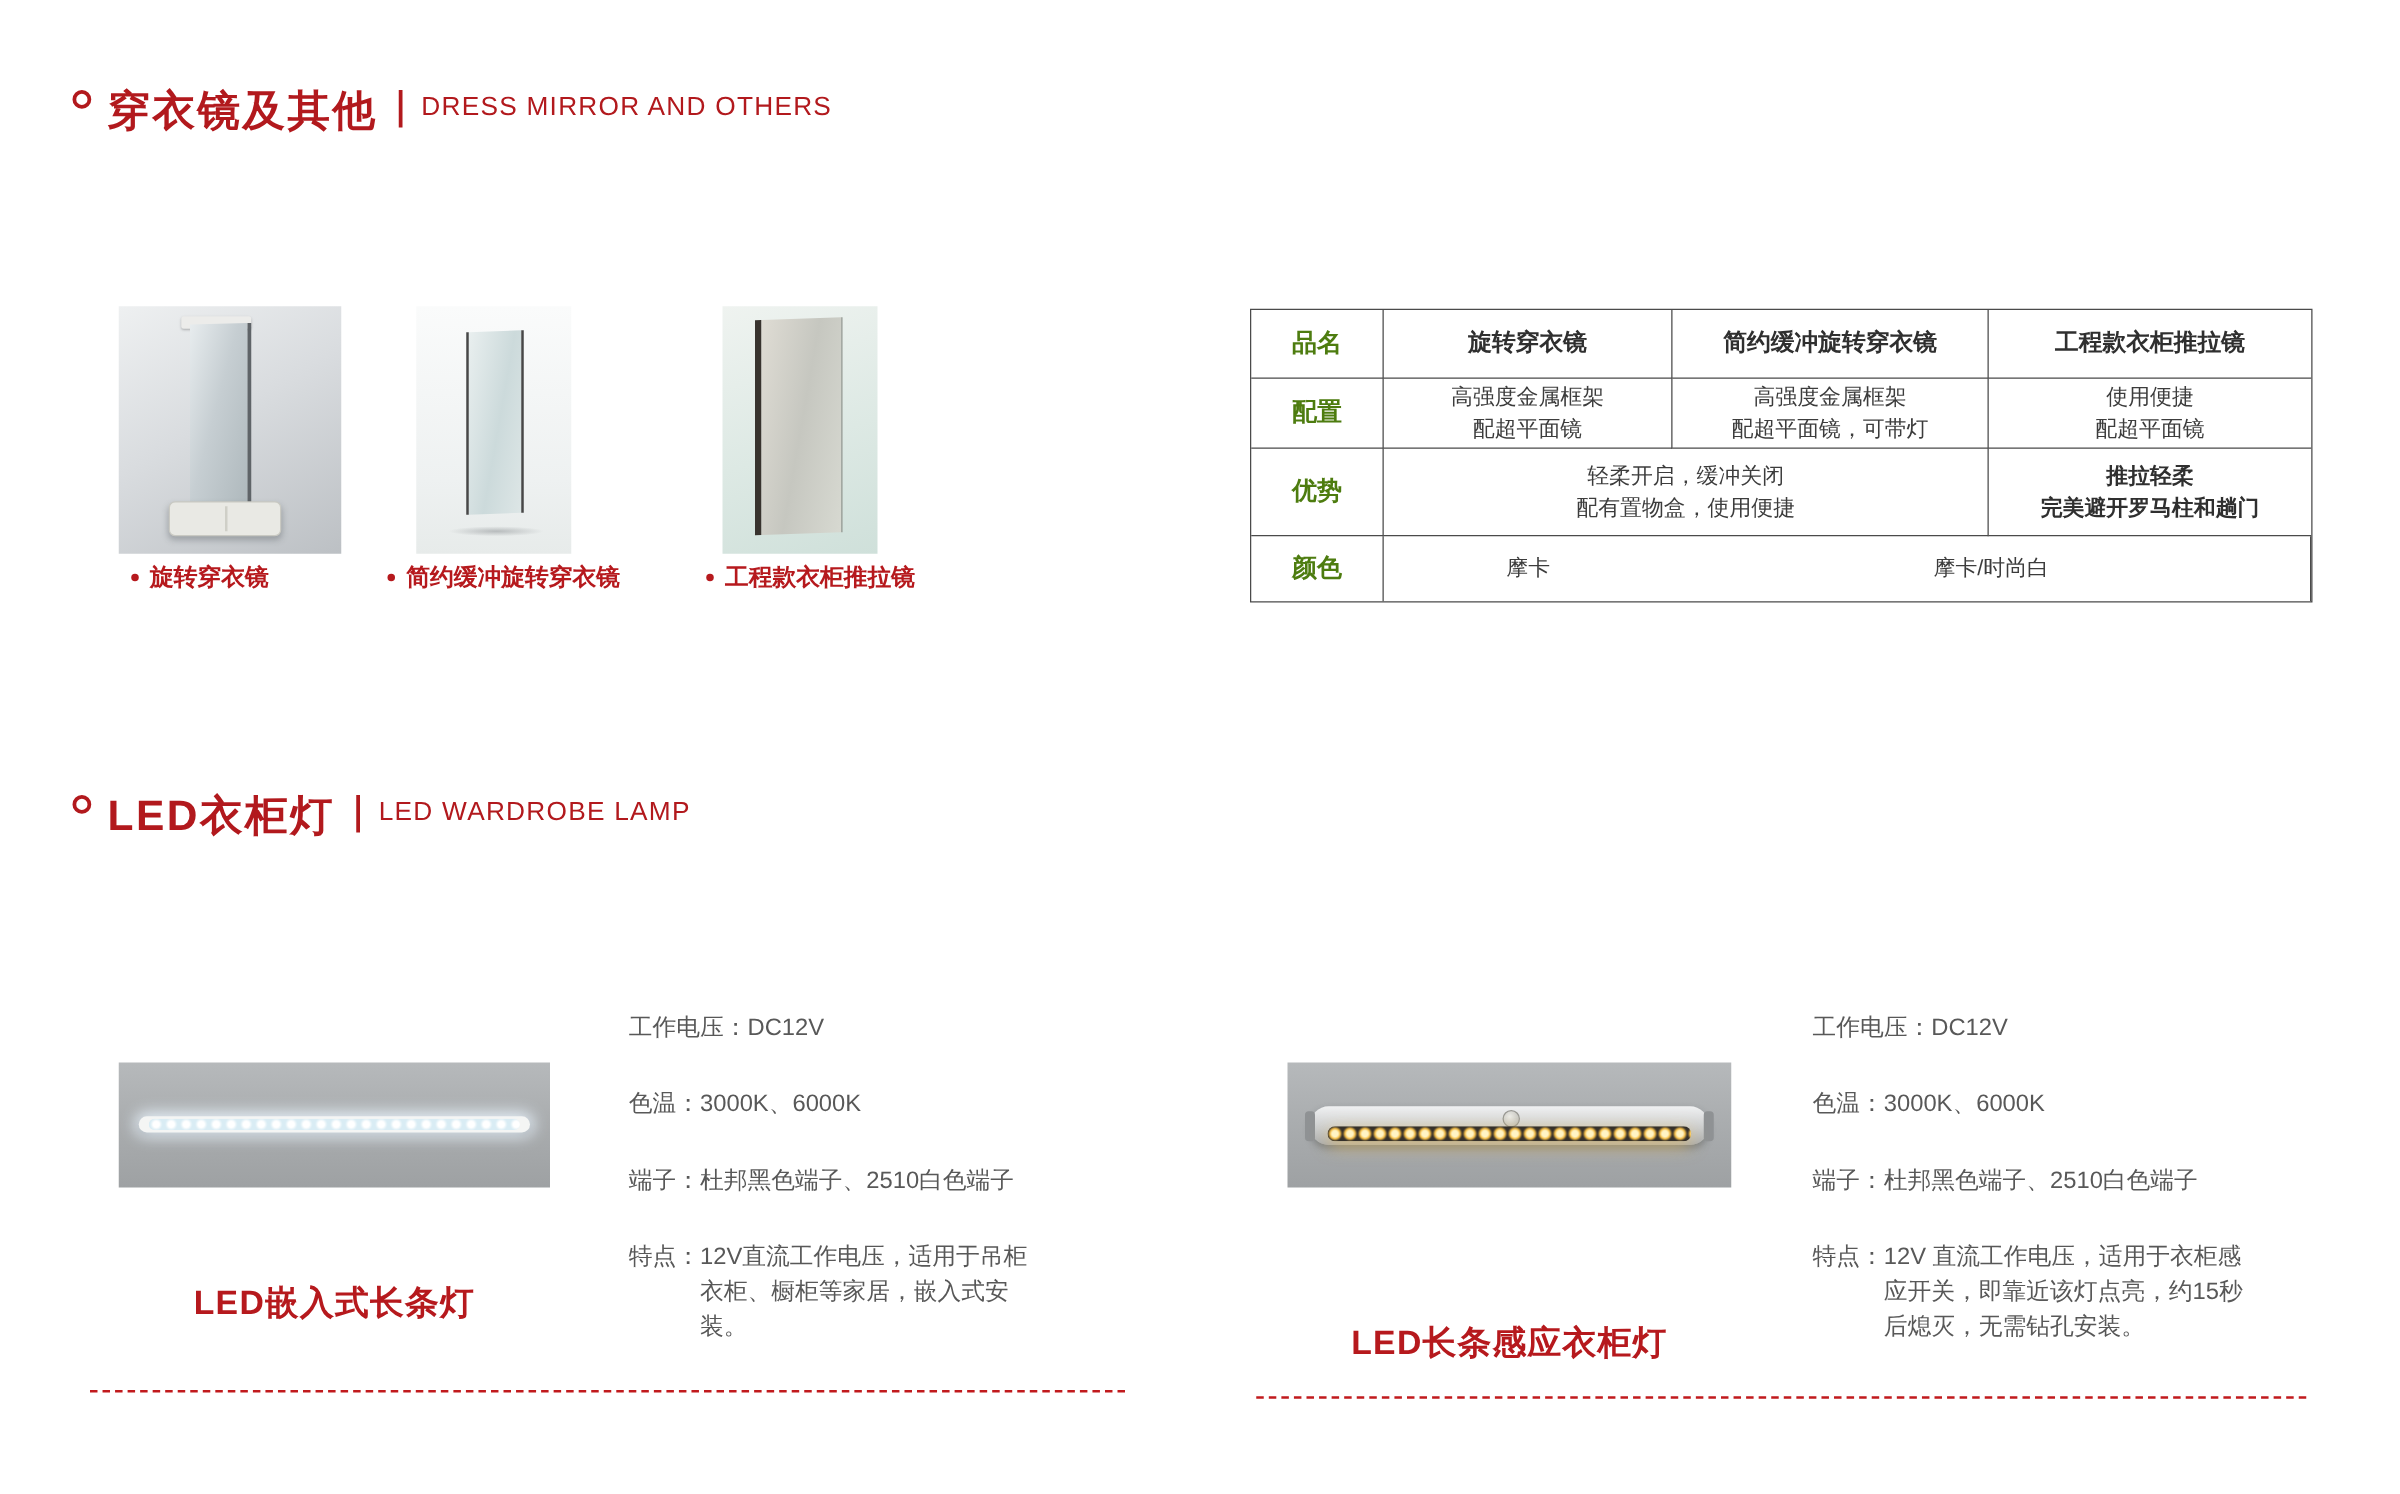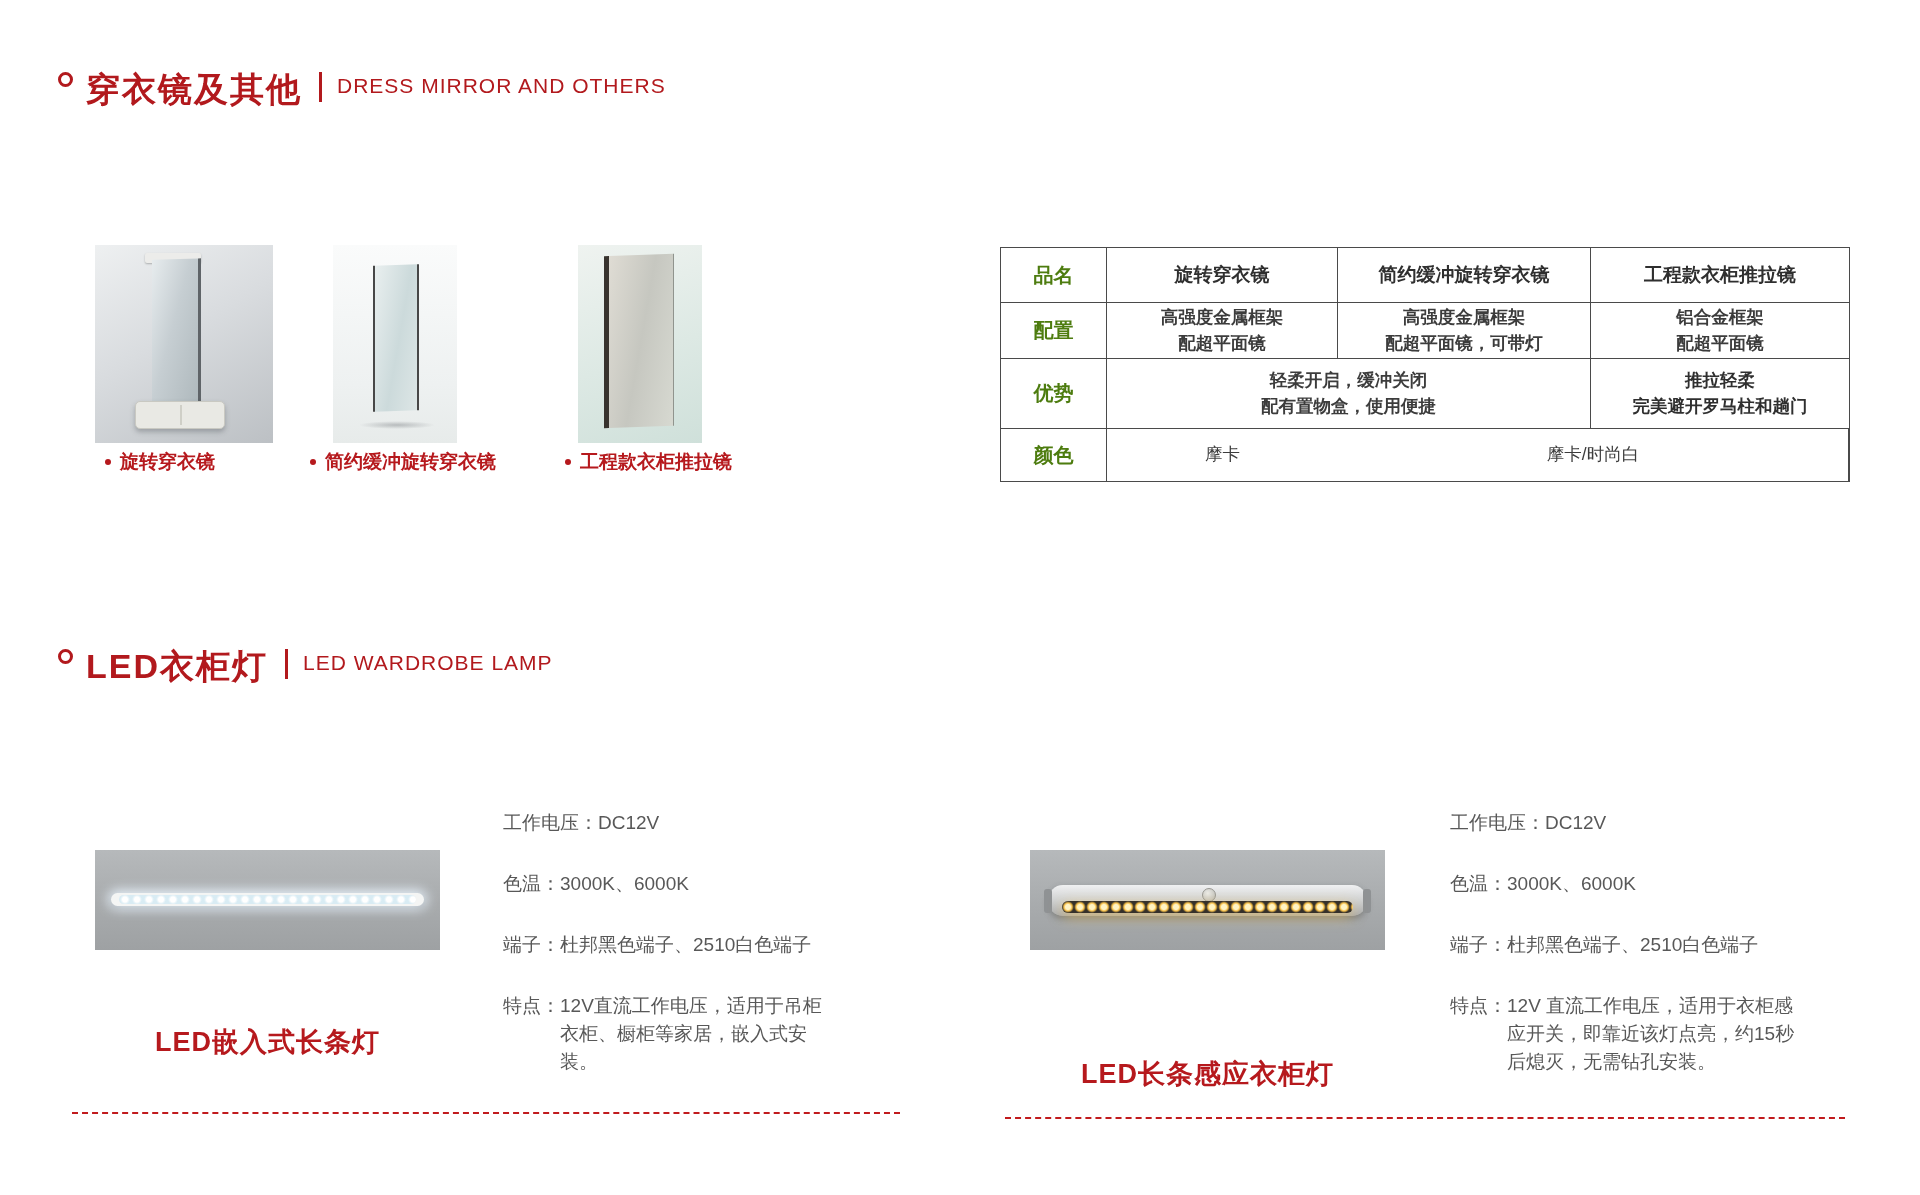--- a/index.html
+++ b/index.html
@@ -32,21 +32,21 @@
     border-left:5px solid #38332e;border-right:1px solid #90948e;}
   .fig-label{position:absolute;top:449px;display:flex;align-items:center;color:#b6191d;font-size:19px;font-weight:bold;}
   .fig-label .dot{width:6px;height:6px;border-radius:50%;background:#b6191d;margin-right:9px;flex:none;}
   
   .spec-table{position:absolute;left:1000px;top:247px;display:grid;
     grid-template-columns:106px 231px 253px 258px;grid-template-rows:55px 56px 70px 52px;
     border:1px solid #4a4a4a;}
   .cell{display:flex;flex-direction:column;align-items:center;justify-content:center;
     font-size:17.5px;color:#3c3c3c;line-height:1.45;text-align:center;}
   .cell.br{border-right:1px solid #4a4a4a;}
-  .cell.bb{border-bottom:1px solid #4a4a4a;font-weight:bold;}
+  .cell.bb{border-bottom:1px solid #4a4a4a;}
   .cell.rowhead{color:#4d7c0f;font-size:20px;font-weight:bold;}
   .cell.colname{font-size:19px;font-weight:bold;color:#2f2f2f;}
   .cell.boldcell{font-weight:bold;color:#2f2f2f;}
   .span2{grid-column:span 2;}
   
   .lamp-fig{position:absolute;top:850px;height:100px;background:linear-gradient(180deg,#b6b9bb 0%,#a8abad 55%,#9ea1a3 100%);}
   .lamp-fig.l1{left:95px;width:345px;}
   .lamp-fig.l2{left:1030px;width:355px;}
   .bar1{position:absolute;left:16px;right:16px;top:43px;height:13px;background:#f4f5f4;border-radius:7px;
     box-shadow:0 0 12px 3px rgba(235,246,255,.95),0 2px 4px rgba(60,65,70,.35);}
@@ -129,40 +129,40 @@
     <div class="cell rowhead br bb">配置</div>
     <div class="cell br bb">
       <span>高强度金属框架</span>
       <span>配超平面镜</span>
     </div>
     <div class="cell br bb">
       <span>高强度金属框架</span>
       <span>配超平面镜，可带灯</span>
     </div>
     <div class="cell bb">
-      <span>铝合金框架</span>
+      <span>使用便捷</span>
       <span>配超平面镜</span>
     </div>
 
     <div class="cell rowhead br bb">优势</div>
     <div class="cell span2 br bb">
       <span>轻柔开启，缓冲关闭</span>
       <span>配有置物盒，使用便捷</span>
     </div>
     <div class="cell boldcell bb">
       <span>推拉轻柔</span>
       <span>完美避开罗马柱和趟门</span>
     </div>
 
     <div class="cell rowhead br">颜色</div>
     <div class="cell">摩卡</div>
     <div class="cell span2 br">摩卡/时尚白</div>
   </div>
 
-  <div class="sec-head" style="left:58px;top:649px;">
+  <div class="sec-head" style="left:58px;top:636px;">
     <span class="ring"></span>
     <span class="zh">LED衣柜灯</span>
     <span class="vbar"></span>
     <span class="en">LED WARDROBE LAMP</span>
   </div>
 
   <div class="lamp-fig l1">
     <div class="bar1">
       <div class="bar1-strip"></div>
     </div>

